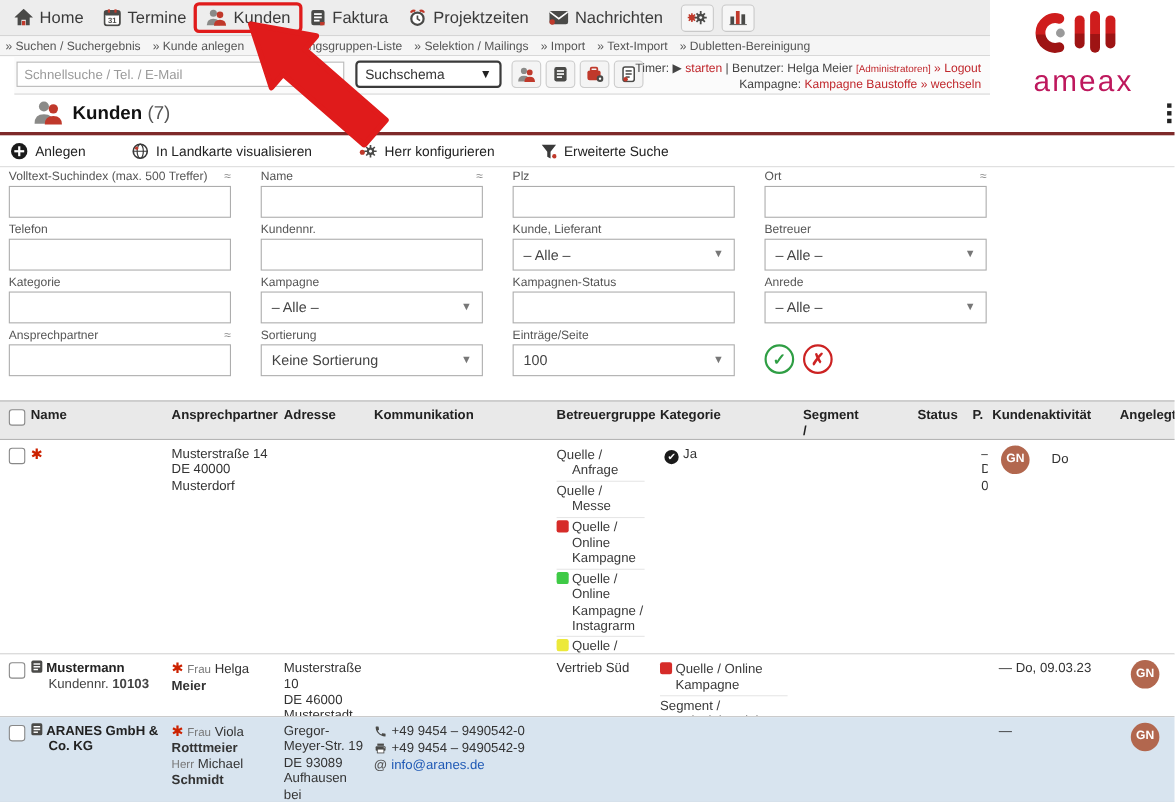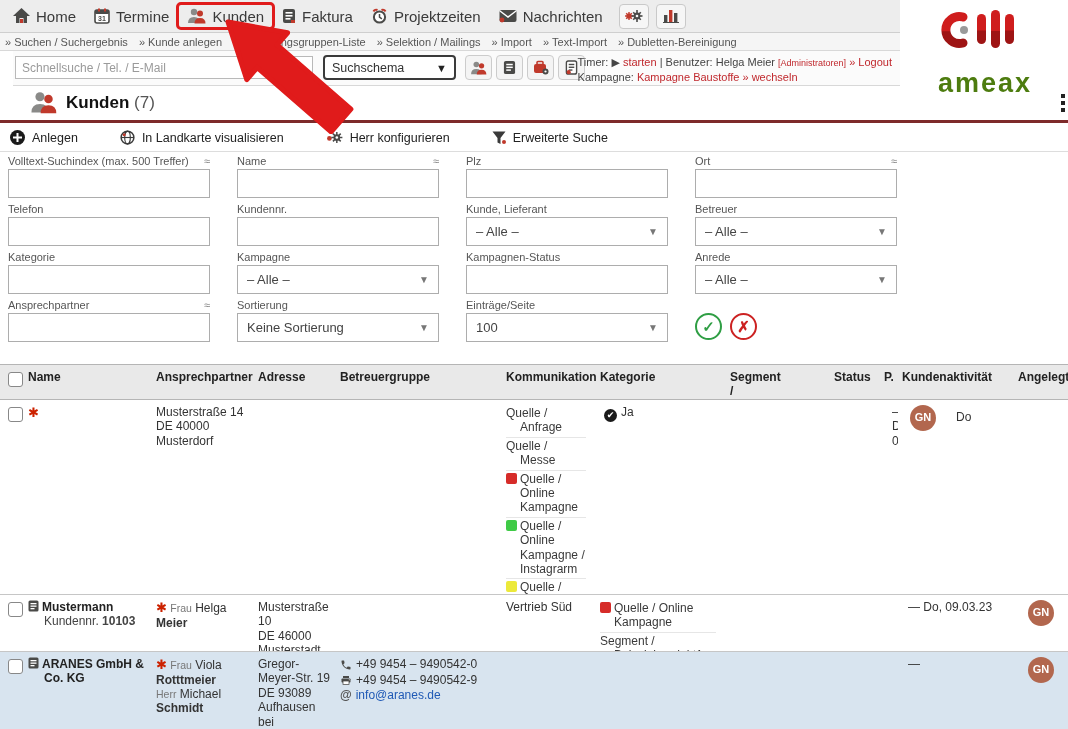--- a/index.html
+++ b/index.html
@@ -25,28 +25,28 @@
   .quick { position:absolute; left:2px; top:5px; width:298px; height:23px;
     border:1px solid #b9b9b9; padding:0 6px; font-size:12px; color:#333;
     font-family:"Liberation Sans", sans-serif; background:#fff; }
   .quick::placeholder { color:#9a9a9a; }
   .schema { position:absolute; left:310px; top:4px; width:133px; height:25px;
     border:2px solid #3a3a3a; border-radius:4px; background:#fff; display:flex;
     align-items:center; justify-content:space-between; padding:0 7px; font-size:12.5px; cursor:pointer; }
   .schema .arr { font-size:11px; color:#222; }
   .ibtn { position:absolute; top:4px; width:27px; height:25px; border:1px solid #ccc;
     border-radius:4px; background:#f4f4f4; display:flex; align-items:center; justify-content:center; cursor:pointer; }
-  .userinfo { position:absolute; right:8px; top:4px; font-size:11px;
+  .userinfo { position:absolute; right:8px; top:4px; text-align:right; font-size:11px;
     line-height:1.35; color:#444; white-space:nowrap; }
   .red { color:#c0282d; }
   .userinfo .role { font-size:9px; color:#c0282d; }
   .userinfo a { cursor:pointer; }
   
   .logo { position:absolute; left:925px; top:8px; width:120px; text-align:center; }
-  .logo .word { font-size:27px; font-weight:bold; color:#4d7c0f; letter-spacing:2px; line-height:1; margin-top:12px; }
+  .logo .word { font-size:27px; font-weight:normal; color:#be185d; letter-spacing:2px; line-height:1; margin-top:2px; }
   
   .titlebar { position:absolute; left:16px; top:86px; width:1068px; height:34px; }
   .titlebar .ticon { position:absolute; left:14px; top:5px; }
   .page-title { position:absolute; left:50px; top:7px; font-size:17px; font-weight:bold; color:#111; }
   .page-count { font-weight:normal; color:#555; }
   .kebab { position:absolute; right:14px; top:6px; width:14px; height:22px; cursor:pointer;
     display:flex; flex-direction:column; gap:3px; align-items:center; justify-content:center; }
   .kebab i { width:4px; height:4px; background:#222; display:block; }
   .divider { position:absolute; left:0; top:120px; width:1068px; height:3px; background:#7e2a2a; }
   .toolbar { position:absolute; left:0; top:124px; width:1068px; height:28px;
@@ -476,22 +476,22 @@
       <div class="cbtn xbtn">✗</div>
     </div>
   </div>
 
   <div class="tbl">
     <div class="rgrid thead">
       <div class="c"><span class="cb"></span></div>
       <div class="c">Name</div>
       <div class="c">Ansprechpartner</div>
       <div class="c">Adresse</div>
+      <div class="c">Kommunikation</div>
       <div class="c">Betreuergruppe</div>
-      <div class="c">Kommunikation</div>
       <div class="c">Kategorie</div>
       <div class="c"><span>Segment</span><br><span>/ Beispielprodukt2</span></div>
       <div class="c">Status</div>
       <div class="c" style="padding-left:2px">P.</div>
       <div class="c">Kundenaktivität</div>
       <div class="c" style="padding-left:2px">Angelegt</div>
     </div>
 
     <div class="rgrid trow r1">
       <div class="c"><span class="cb"></span></div>

